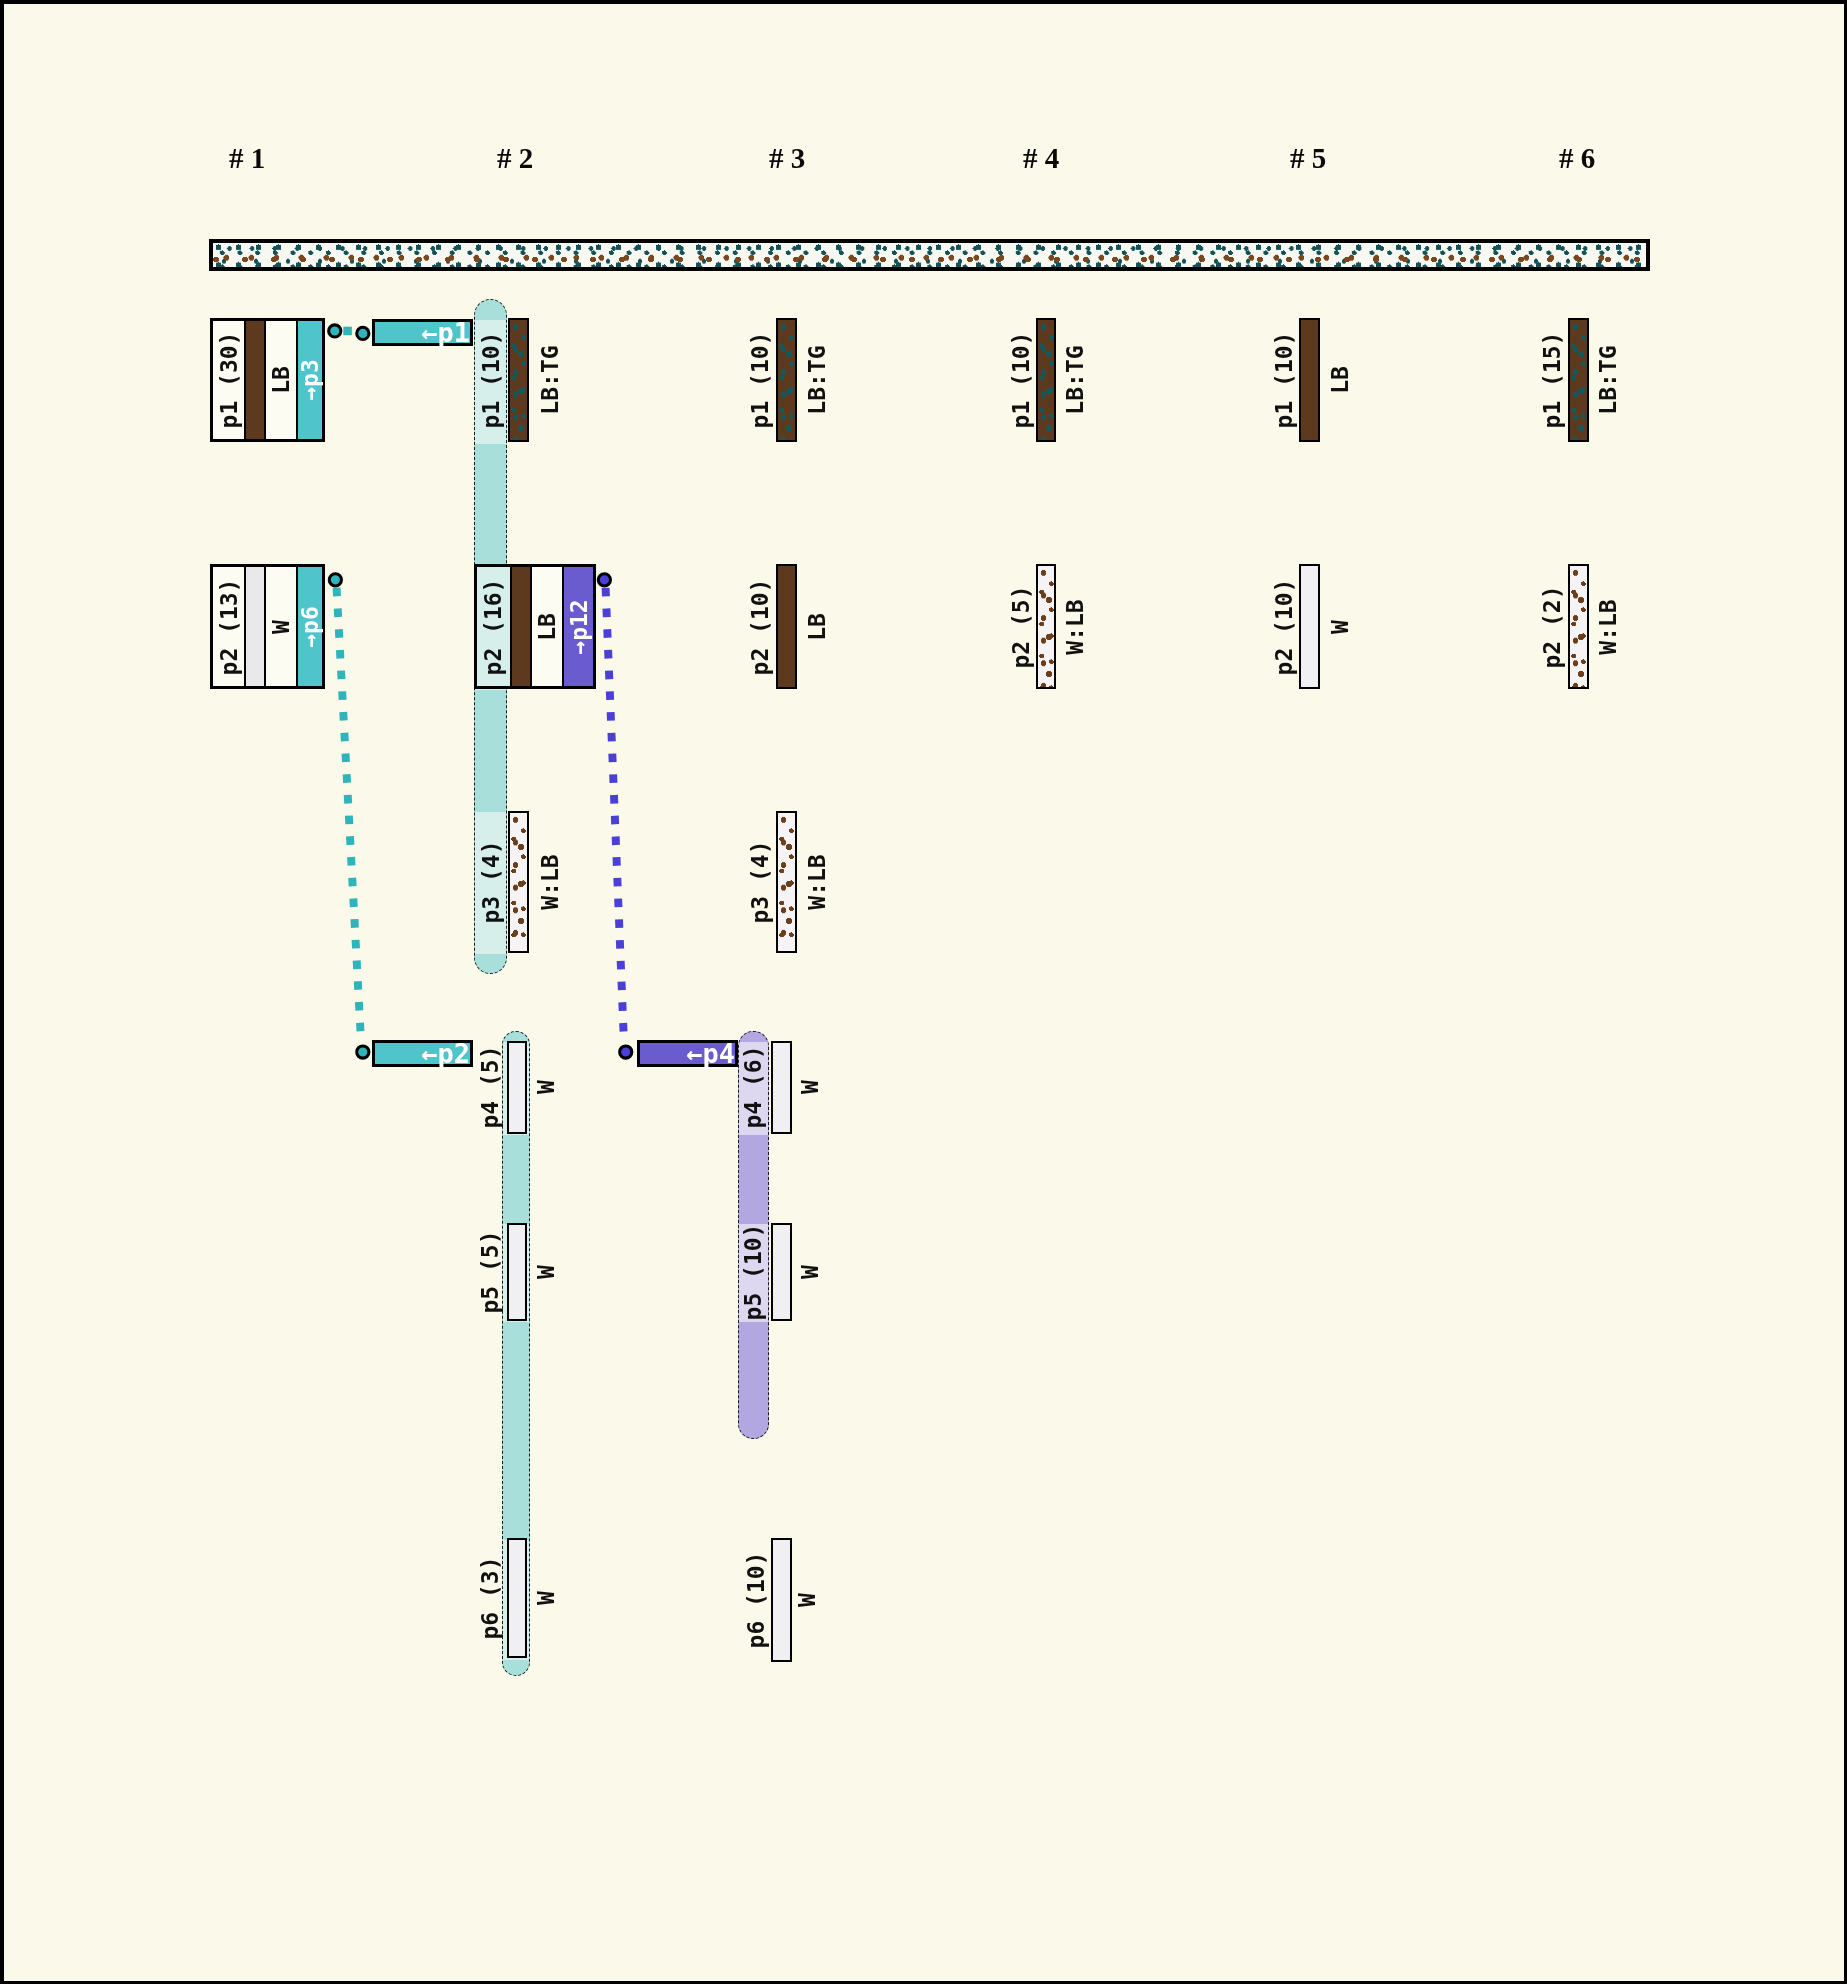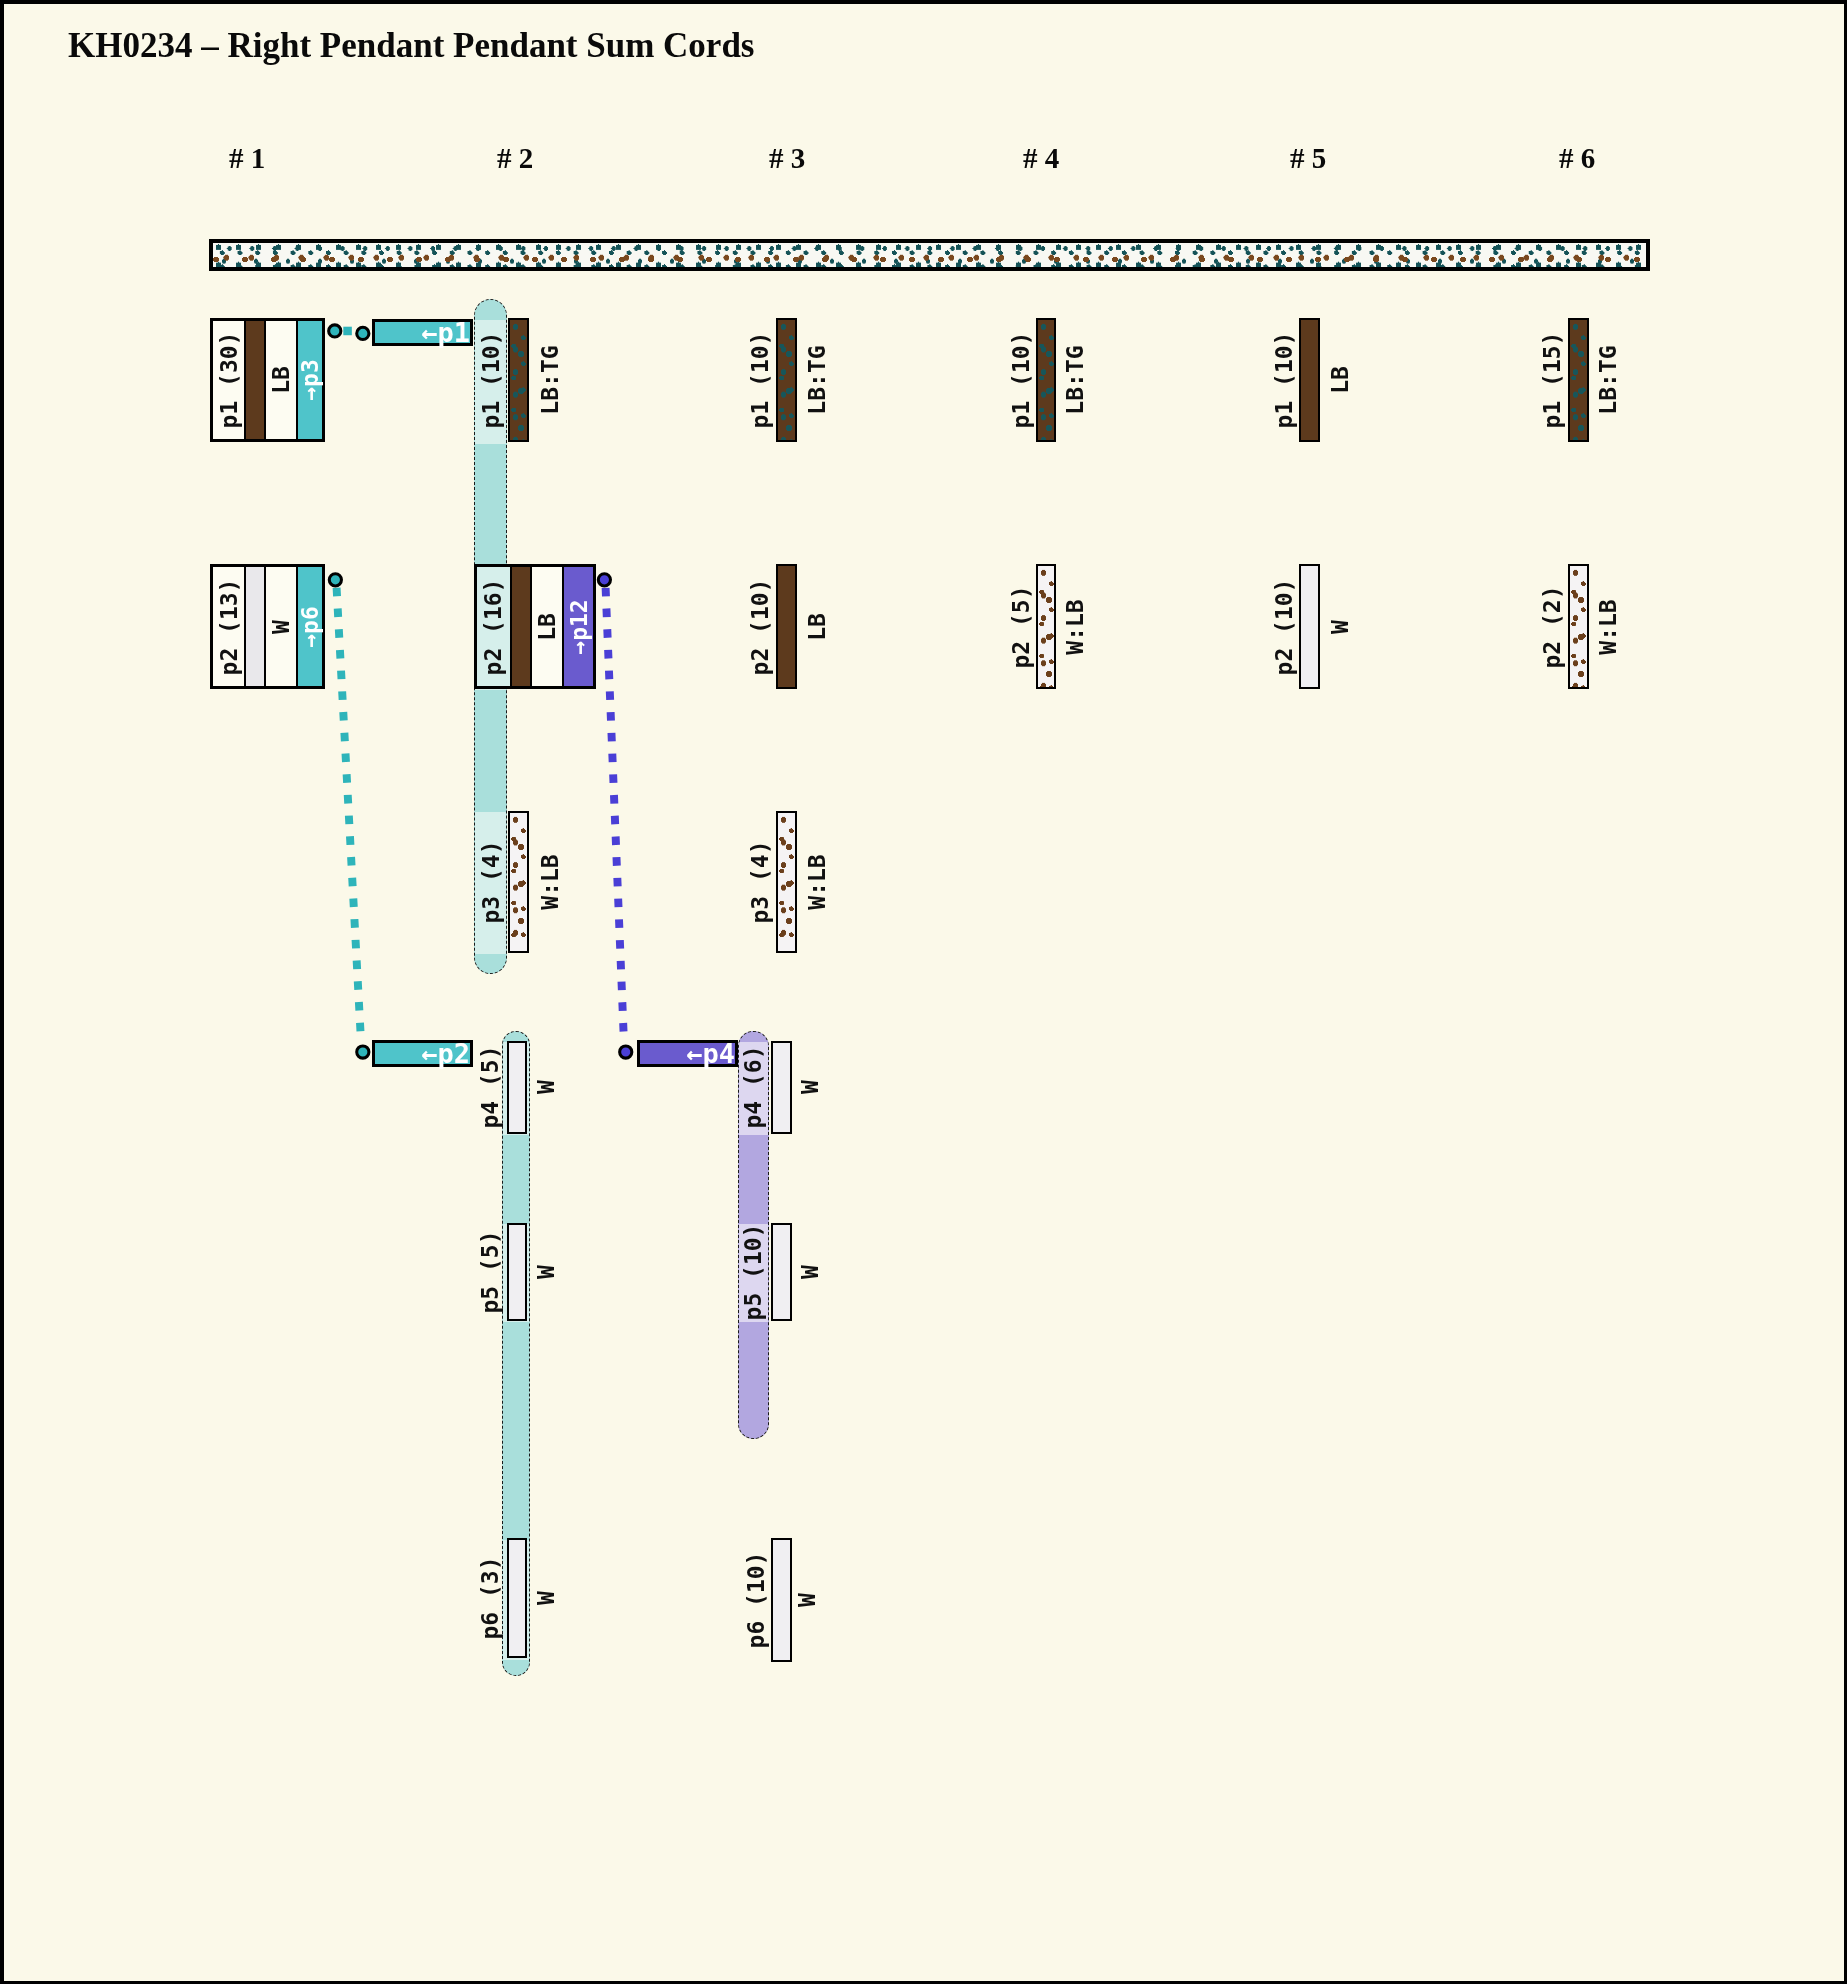--- a/index.html
+++ b/index.html
@@ -54,21 +54,20 @@
   .conn{position:absolute;z-index:15;box-sizing:border-box;border:3px solid #000;
         display:flex;align-items:center;justify-content:flex-end;color:#fff;
         font-family:"DejaVu Sans Mono",monospace;font-weight:700;font-size:27px;}
   .overlay{position:absolute;left:0;top:0;z-index:5;}
 </style>
 </head>
 <body>
 
 <div id="canvas">
 
-  <div class="title">KH0234 – Right Pendant Pendant Sum Cords</div>
 
   <span class="hdr" style="left:243px;top:154px"># 1</span>
   <span class="hdr" style="left:511px;top:154px"># 2</span>
   <span class="hdr" style="left:783px;top:154px"># 3</span>
   <span class="hdr" style="left:1037px;top:154px"># 4</span>
   <span class="hdr" style="left:1304px;top:154px"># 5</span>
   <span class="hdr" style="left:1573px;top:154px"># 6</span>
 
   <div class="primary"></div>
 

